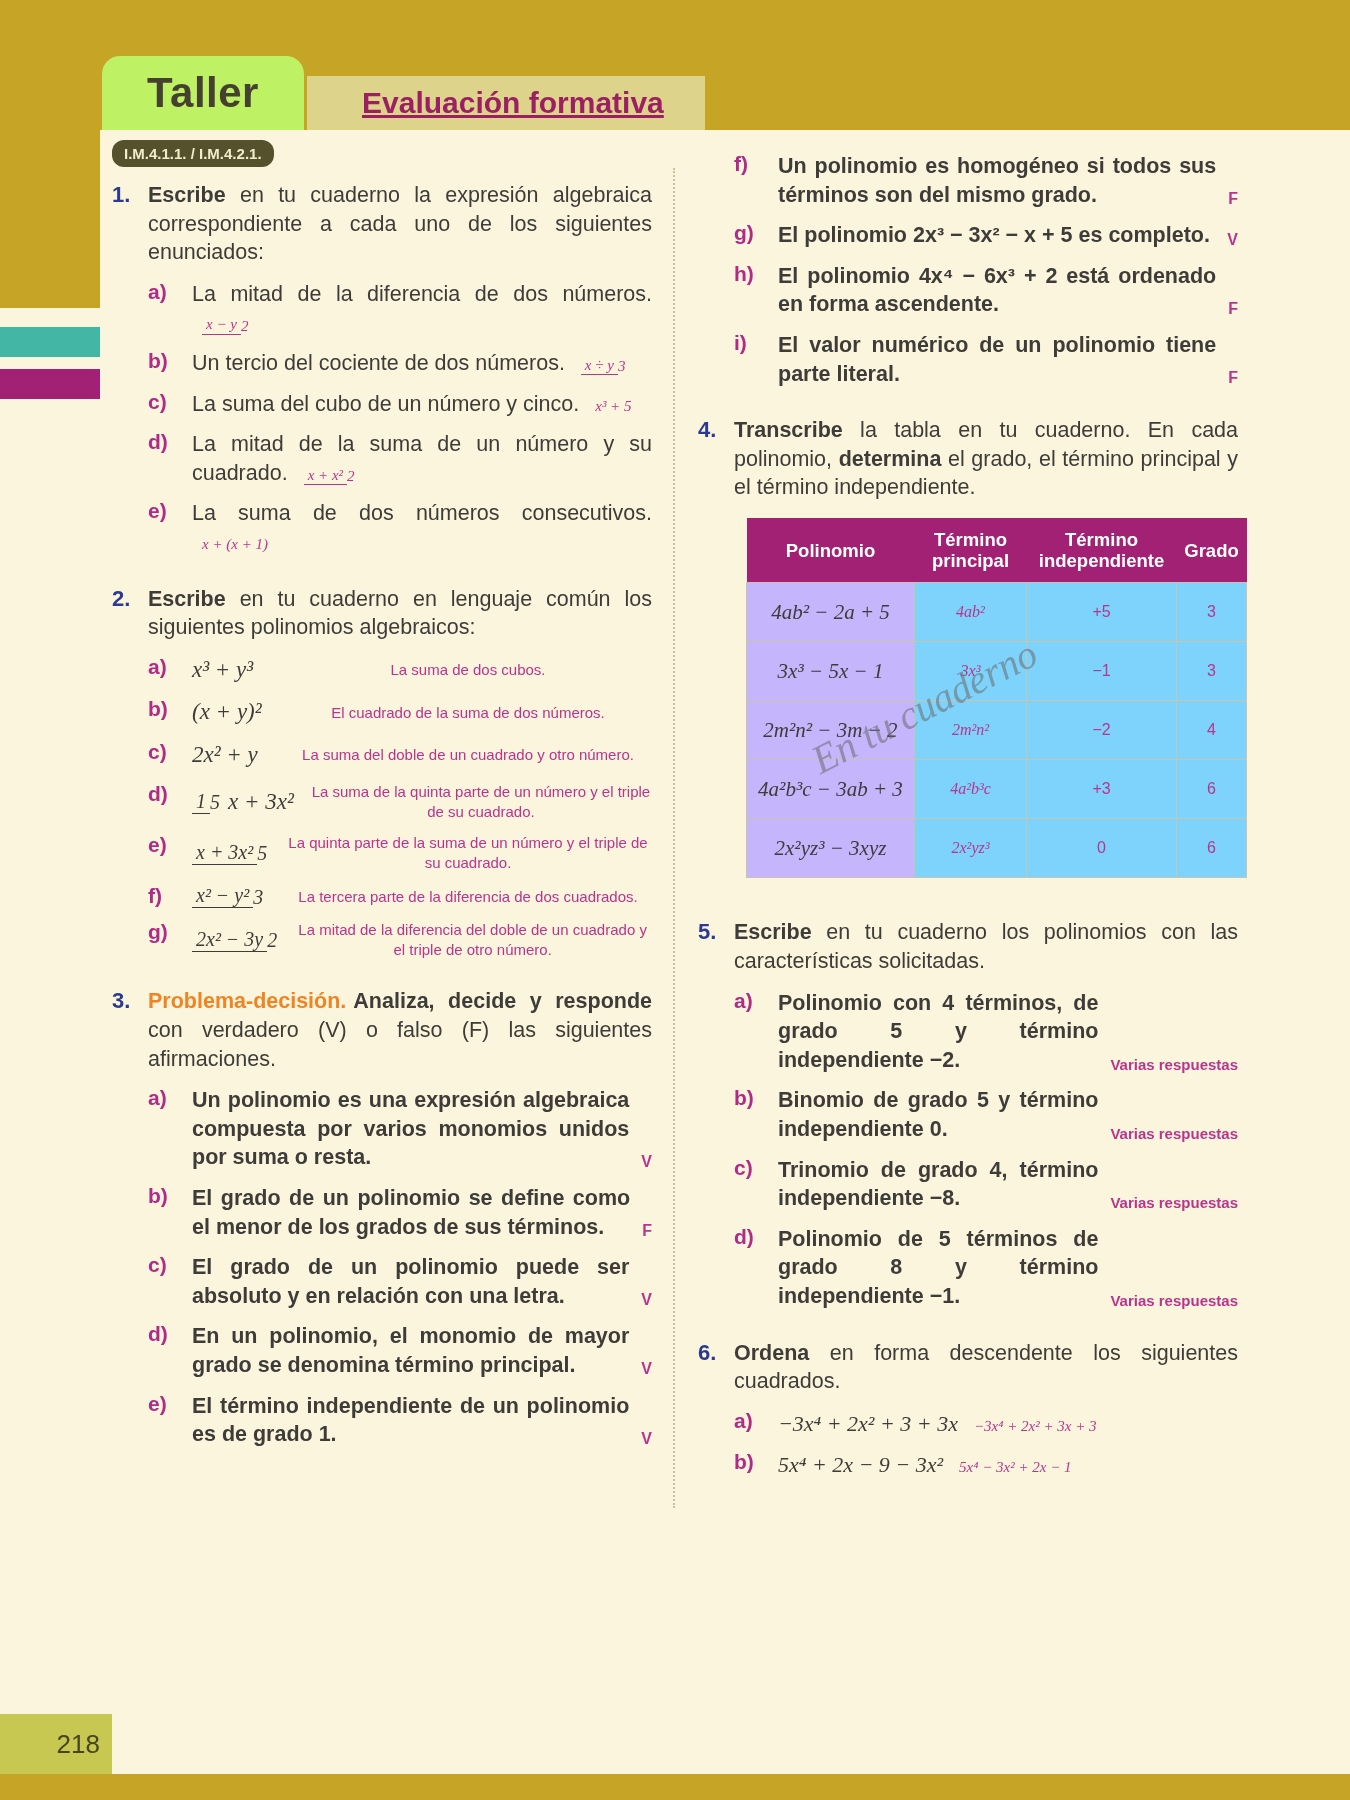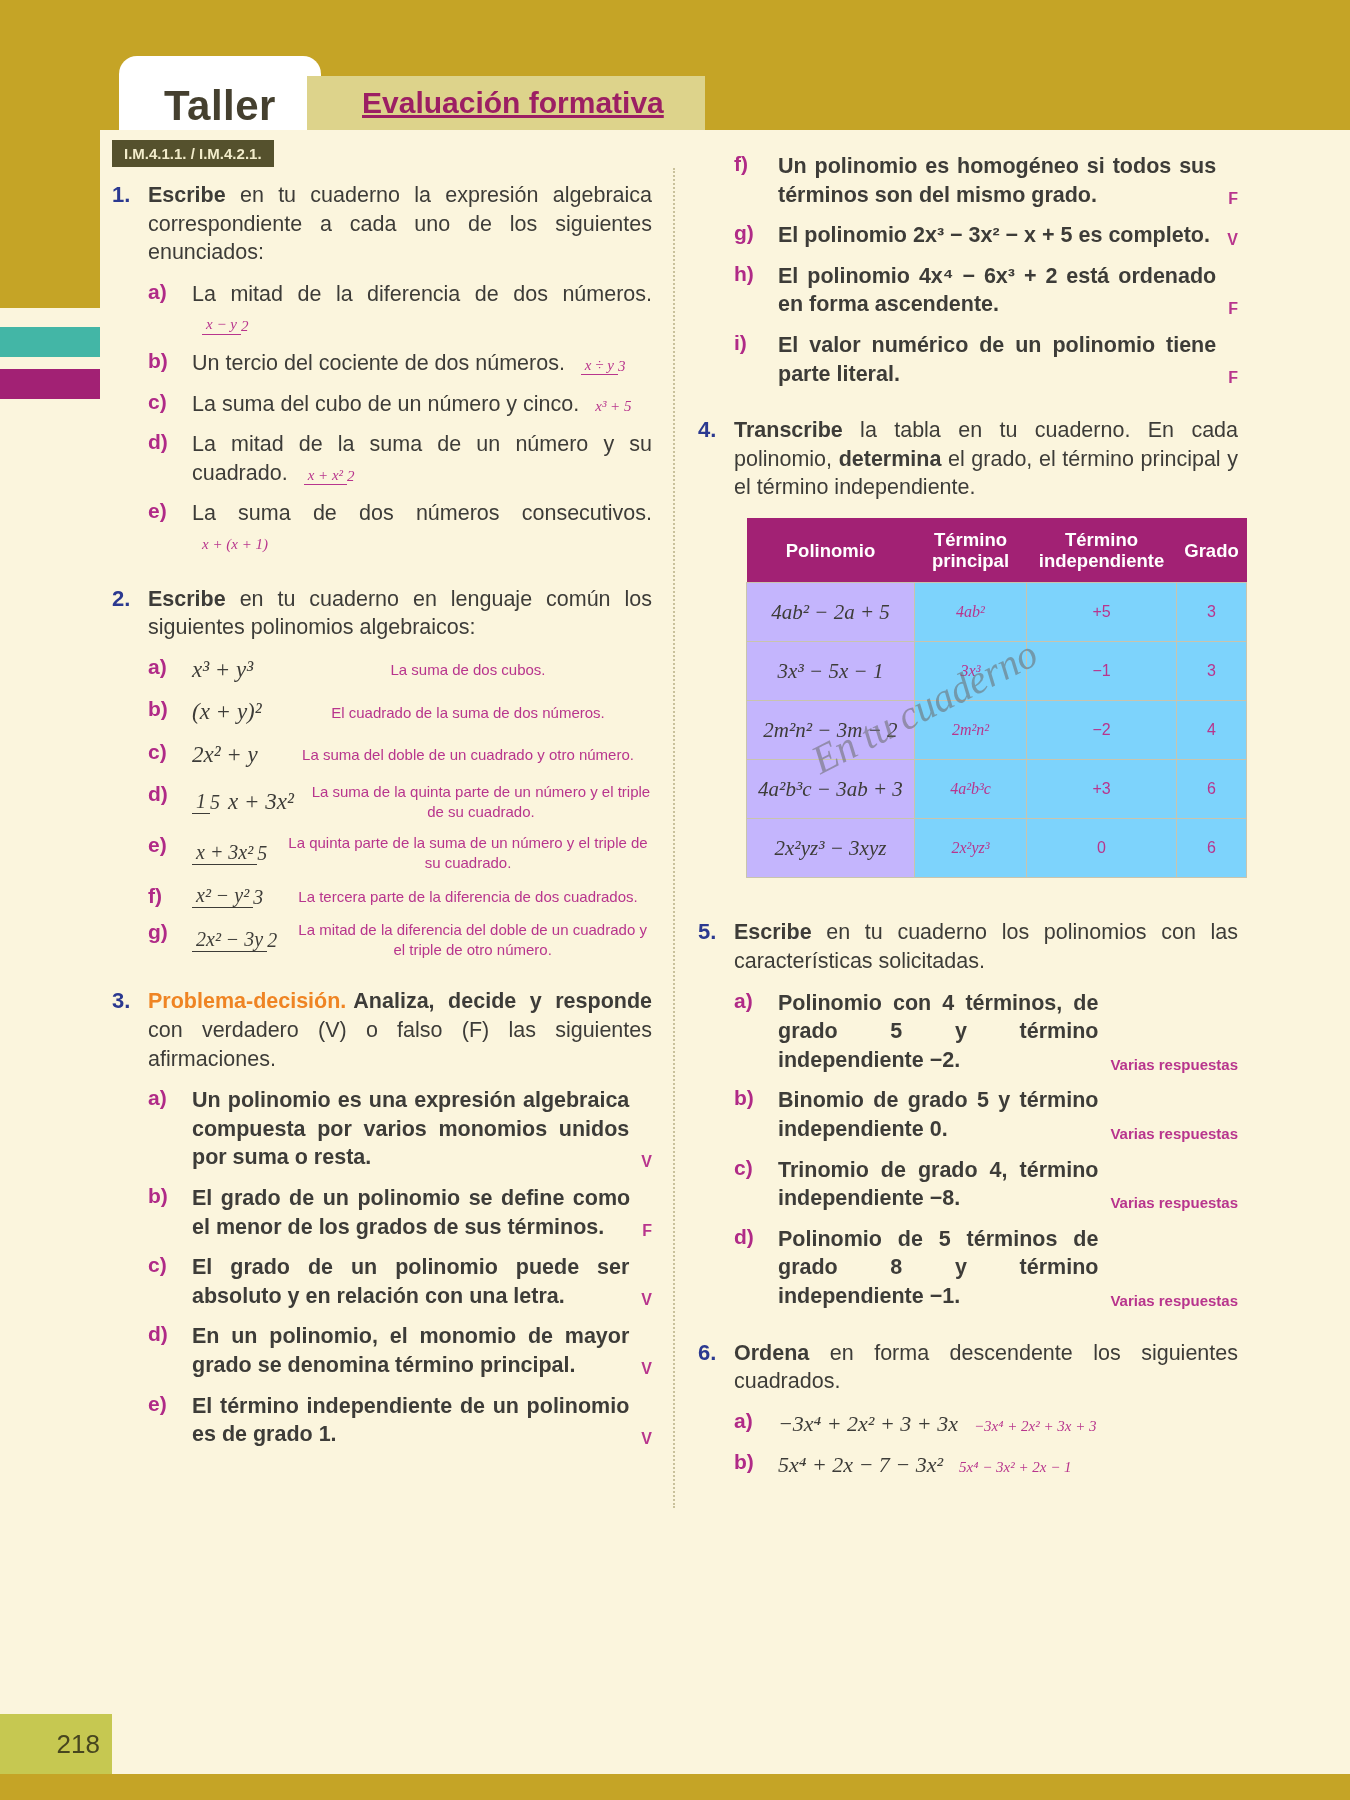--- a/index.html
+++ b/index.html
@@ -16,40 +16,40 @@
   .left-band   { position:absolute; top:0; left:0; width:100px; height:308px; background:#c5a426; }
   .teal-bar    { position:absolute; top:327px; left:0; width:100px; height:30px; background:#43b6a6; }
   .magenta-bar { position:absolute; top:369px; left:0; width:100px; height:30px; background:#a22174; }
   .bottom-band { position:absolute; bottom:0; left:0; width:1350px; height:26px; background:#c5a426; }
   .pagenum-block {
     position:absolute; left:0; top:1714px; width:112px; height:60px;
     background:#c6c851; display:flex; align-items:center; justify-content:flex-end;
     padding-right:12px; font-size:26px; color:#47461f;
   }
   .taller-tab {
-    position:absolute; left:119px; top:56px; width:202px; height:74px;
-    background:#ffffff; border-radius:18px 18px 0 0;
-    display:flex; align-items:flex-end; justify-content:center;
+    position:absolute; left:102px; top:56px; width:202px; height:74px;
+    background:#bef264; border-radius:18px 18px 0 0;
+    display:flex; align-items:center; justify-content:center;
   }
   .taller-tab span { font-size:42px; font-weight:bold; color:#45402f; letter-spacing:0.5px; }
   .eval-band {
     position:absolute; left:307px; top:76px; width:398px; height:54px;
     background:#ddd38b; display:flex; align-items:center; padding-left:55px;
   }
   .eval-band span { font-size:30px; font-weight:bold; color:#9c1f63;text-decoration:underline; }
   .divider { position:absolute; left:673px; top:168px; height:1340px; border-left:2px dotted #c9c19b; }
 
   
   .content { position:absolute; left:112px; top:140px; width:1126px; display:flex; }
   .col { width:540px; }
   .col-right { margin-left:46px; }
 
   .badge {
     display:inline-block; background:#55512d; color:#f2ecca;
-    font-size:15px; font-weight:bold; padding:5px 12px; margin-bottom:14px;
+    font-size:15px; font-weight:bold; padding:5px 12px; margin-bottom:14px;border-radius:12px;
   }
 
   .ex { display:flex; margin-bottom:16px; }
   .ex .num { width:36px; flex:none; font-weight:bold; color:#2b3990; font-size:22px; padding-top:1px; }
   .ex-body { flex:1; min-width:0; }
   .stem { font-size:21.5px; line-height:1.33; text-align:justify; margin-bottom:13px; }
   .stem b { color:#3d3c38; }
   .orange-label { color:#ef8423; font-weight:bold; margin-right:7px; }
 
   .sub { display:flex; margin:12px 0; }
@@ -447,21 +447,21 @@
         <div class="sub">
           <span class="letter">a)</span>
           <div class="sub-body">
             <span class="mathit expr6">−3x⁴ + 2x² + 3 + 3x</span>
             <span class="ans mathit">−3x⁴ + 2x² + 3x + 3</span>
           </div>
         </div>
         <div class="sub">
           <span class="letter">b)</span>
           <div class="sub-body">
-            <span class="mathit expr6">5x⁴ + 2x − 7 − 3x²</span>
+            <span class="mathit expr6">5x⁴ + 2x − 9 − 3x²</span>
             <span class="ans mathit">5x⁴ − 3x² + 2x − 1</span>
           </div>
         </div>
       </div>
     </div>
   </div>
 </div>
 
 <div class="pagenum-block">
   <span>218</span>

